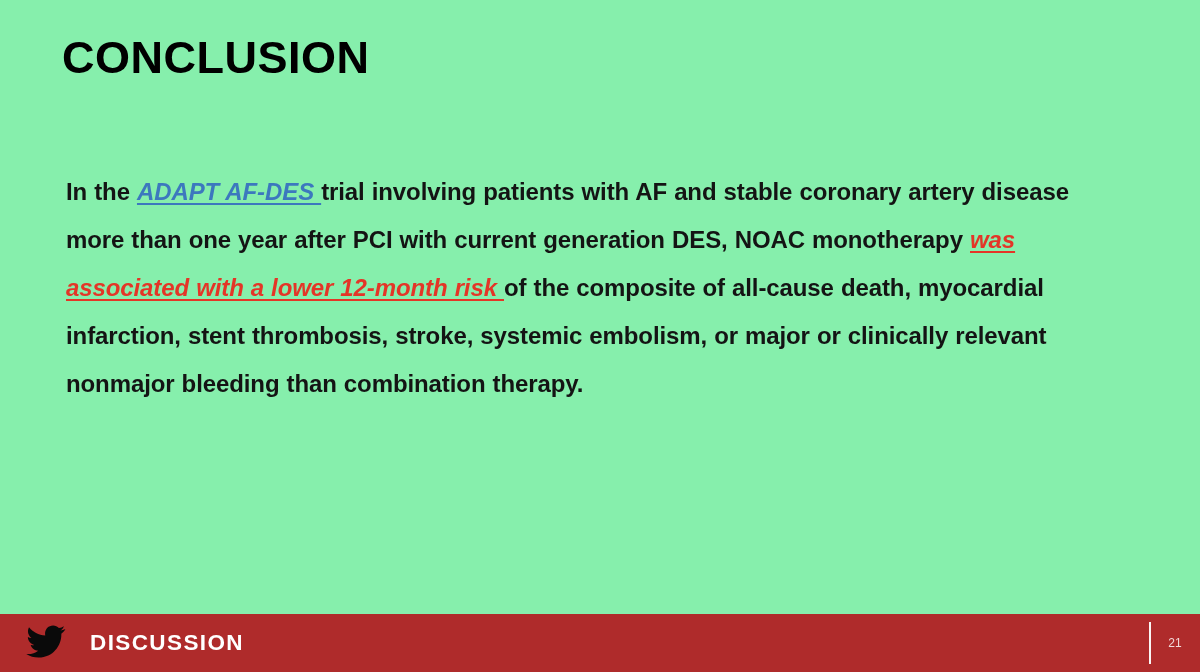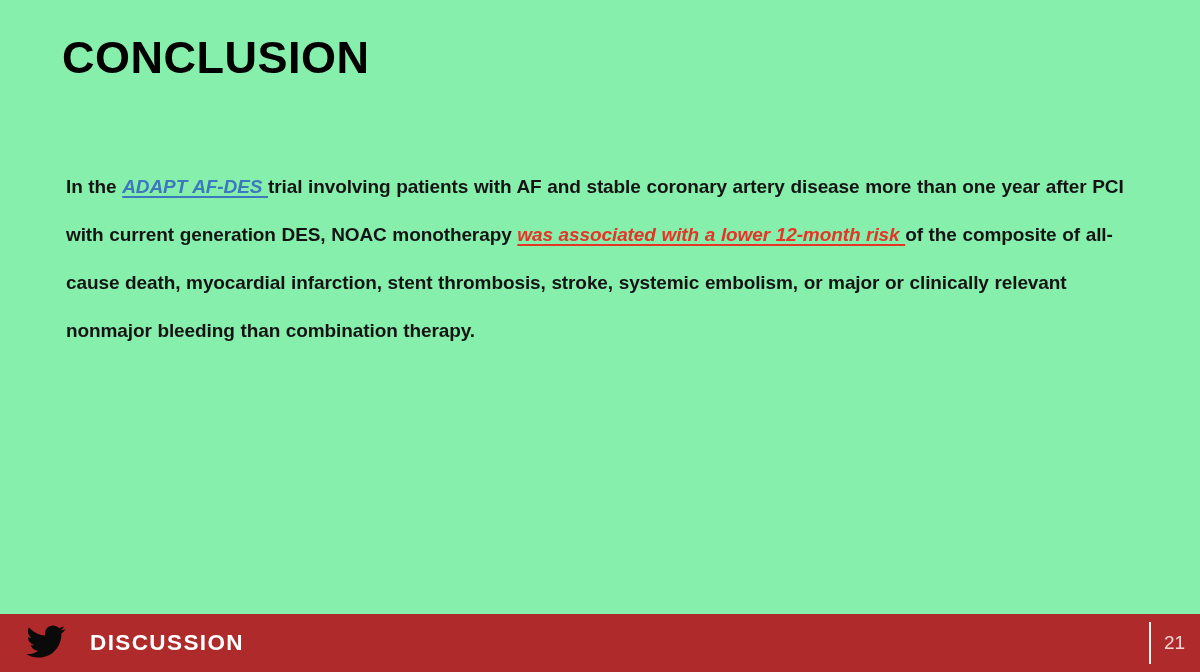--- a/index.html
+++ b/index.html
@@ -37,21 +37,21 @@
   }
 
   
   .body-block {
     position: absolute;
     left: 66px;
     top: 144px;
     width: 1068px;
   }
   .body-text {
-    font-size: 19px;
+    font-size: 24px;
     font-weight: bold;
     color: #141414;
     line-height: 48px;
     letter-spacing: -0.1px;
     text-align: left;
     word-spacing: 0.5px;
   }
   .hl-blue {
     color: #3C78BE;
     font-style: italic;
@@ -122,23 +122,24 @@
   .footer-divider {
     width: 2px;
     height: 42px;
     background: #FFFFFF;
     margin-left: 13px;
     margin-right: 13px;
     opacity: 0.95;
   }
   .page-number {
     color: #F2D7D7;
-    font-size: 19px;
+    font-size: 12px;
     font-weight: normal;
     min-width: 22px;
+    text-align: center;
   }
 </style>
 </head>
 <body>
 
 <div class="slide">
 
   <div class="slide-title">CONCLUSION</div>
 
   <div class="body-block">

